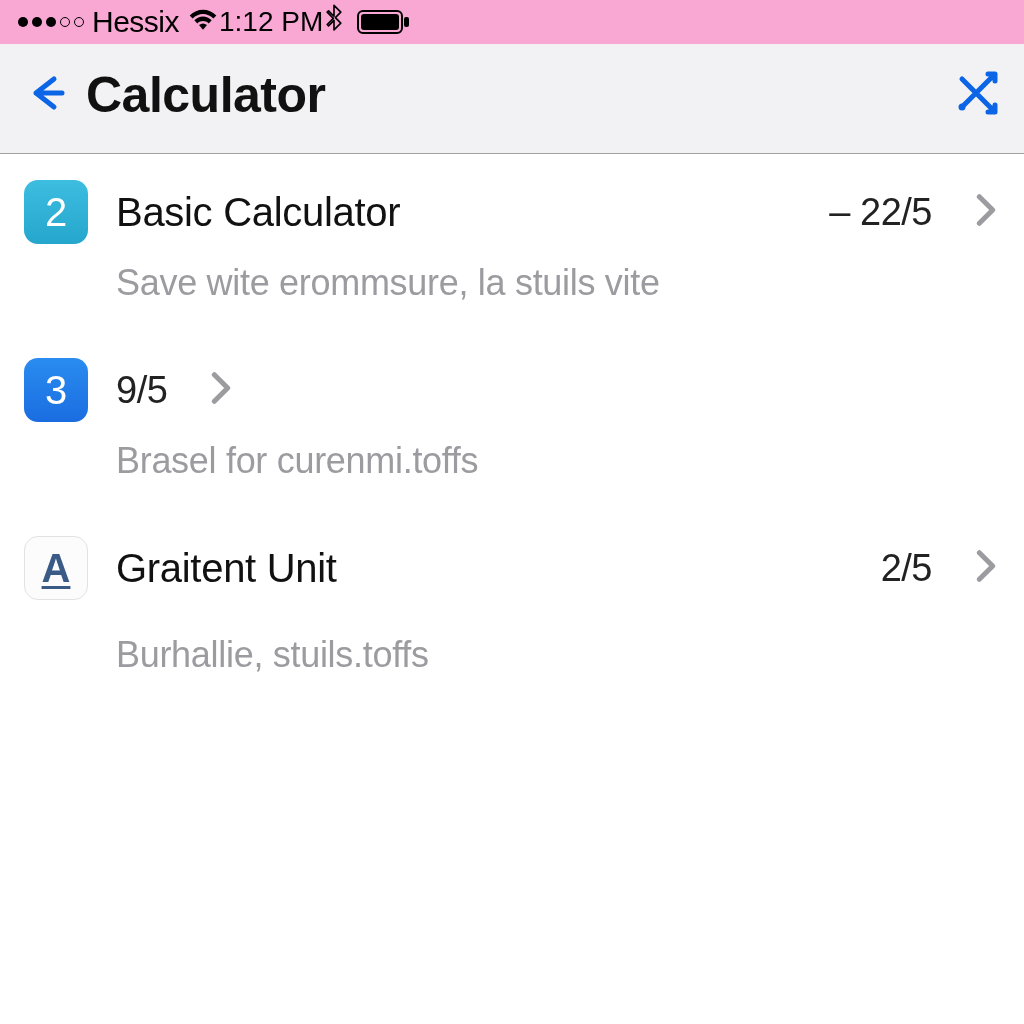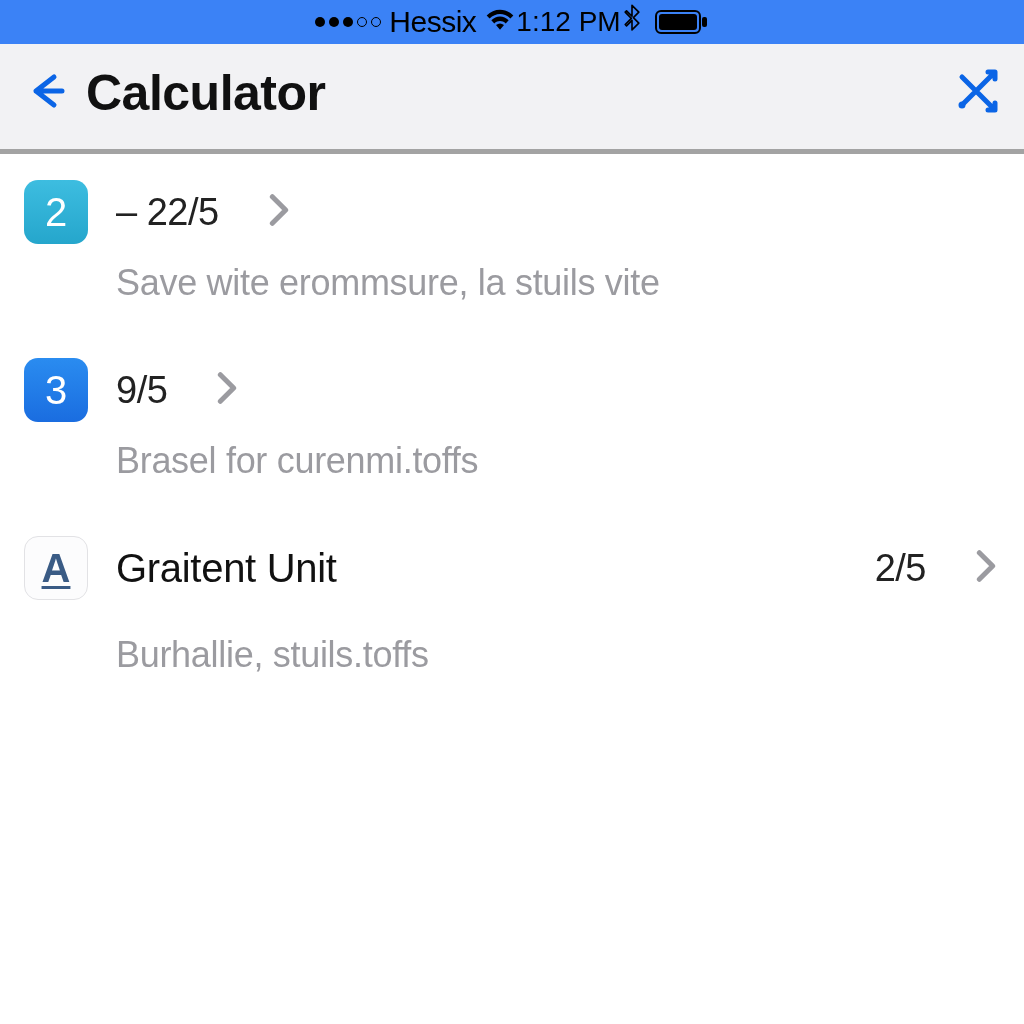--- a/index.html
+++ b/index.html
@@ -6,24 +6,24 @@
   body {
     font-family: -apple-system, "Helvetica Neue", Helvetica, Arial, sans-serif;
     width: 1024px;
     height: 1024px;
     background: #ffffff;
     overflow: hidden;
     -webkit-font-smoothing: antialiased;
   }
   .status-bar {
     height: 44px;
-    background: #3b82f6;
+    background: #f9a8d4;
     display: flex;
     align-items: center;
-    justify-content: center;
+    justify-content: flex-start;
     padding: 0 18px;
     font-size: 28px;
     font-weight: 500;
     color: #000;
   }
   .status-left { display: flex; align-items: center; gap: 8px; }
   .signal-dots { display:flex; align-items:center; gap:4px; }
   .signal-dots .dot { width:10px; height:10px; border-radius:50%; background:#000; }
   .signal-dots .dot.empty { background:transparent; border:1.5px solid #000; }
   .carrier { font-size: 30px; letter-spacing: -0.5px; }
@@ -31,21 +31,21 @@
   .wifi svg { width: 32px; height: 24px; }
   .status-center { font-size: 28px; font-weight: 500; }
   .status-right { display:flex; align-items:center; gap: 12px; }
   .bt svg { width: 22px; height: 30px; }
   .battery { display:flex; align-items:center; }
   .battery svg { width: 54px; height: 26px; }
 
   .nav-bar {
     height: 110px;
     background: #f2f2f4;
-    border-bottom: 5px solid #a3a3a3;
+    border-bottom: 1px solid #a3a3a3;
     display: flex;
     align-items: center;
     justify-content: space-between;
     padding: 0 24px 8px 24px;
   }
   .nav-left { display:flex; align-items:center; gap: 18px; }
   .back-btn svg { width: 44px; height: 44px; }
   .nav-title {
     font-size: 50px;
     font-weight: 700;
@@ -77,21 +77,21 @@
   .icon-box.white .underline { text-decoration: underline; text-underline-offset: 4px; text-decoration-thickness: 3px;}
   .icon-box.grey {
     background:#f5f5f7; border:1px solid #e2e2e5;
   }
   .icon-box.grey svg { width: 40px; height: 40px; }
   .row-main { flex:1; min-width:0; }
   .row-title {
     font-size: 40px; font-weight: 500; color:#111; letter-spacing:-0.3px;
   }
   .row-value {
-    font-size: 38px; color:#222; margin-right: 22px; letter-spacing:-0.5px;
+    font-size: 38px; color:#222; margin-right: 16px; letter-spacing:-0.5px;
   }
   .chevron svg { width: 20px; height: 34px; }
   .subtitle {
     font-size: 36px;
     color:#9b9ba0;
     padding: 8px 33px 28px 116px;
     letter-spacing:-0.3px;
   }
   .row.compact { padding-bottom: 26px; }
 </style>
@@ -147,20 +147,23 @@
     </svg>
   </span>
 </div>
 
 <div class="list">
 
   <div class="row">
     <div class="icon-box teal">
       <span>2</span>
     </div>
+    <div class="row-main">
+      <div class="row-title">Basic Calculator</div>
+    </div>
     <div class="row-value">– 22/5</div>
     <span class="chevron">
       <svg viewBox="0 0 12 20">
           <path d="M2 2 L10 10 L2 18" fill="none" stroke="#9b9ba0" stroke-width="3" stroke-linecap="round" stroke-linejoin="round"></path>
         </svg>
     </span>
   </div>
   <div class="subtitle">Save wite erommsure, la stuils vite</div>
 
   <div class="row">

